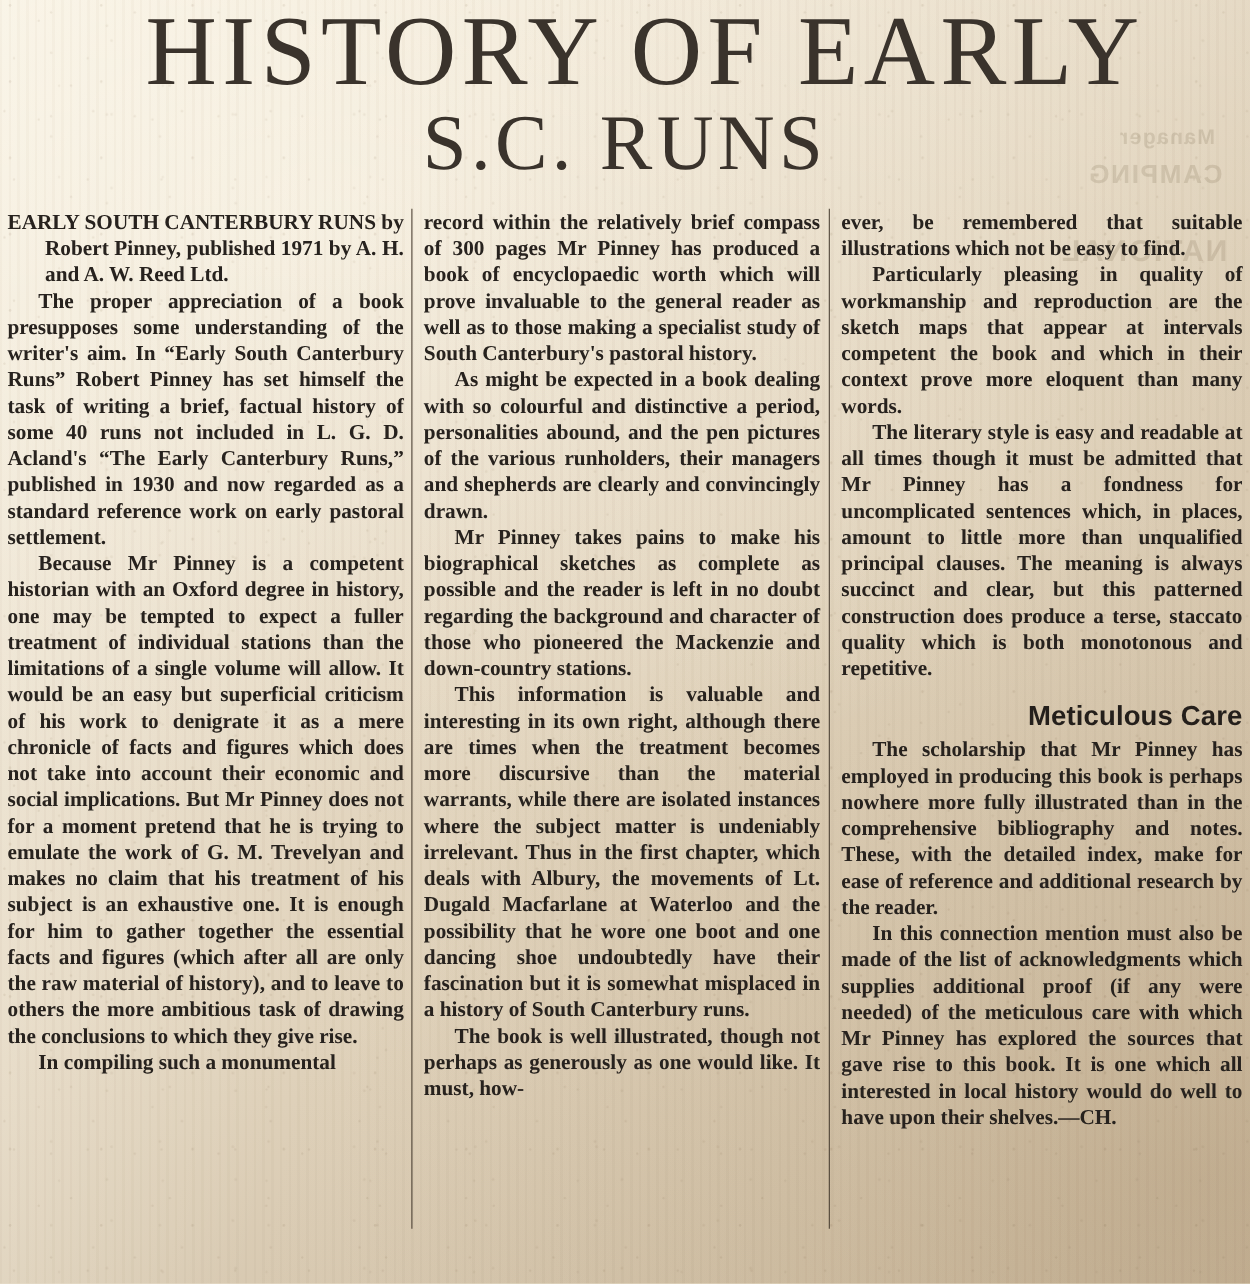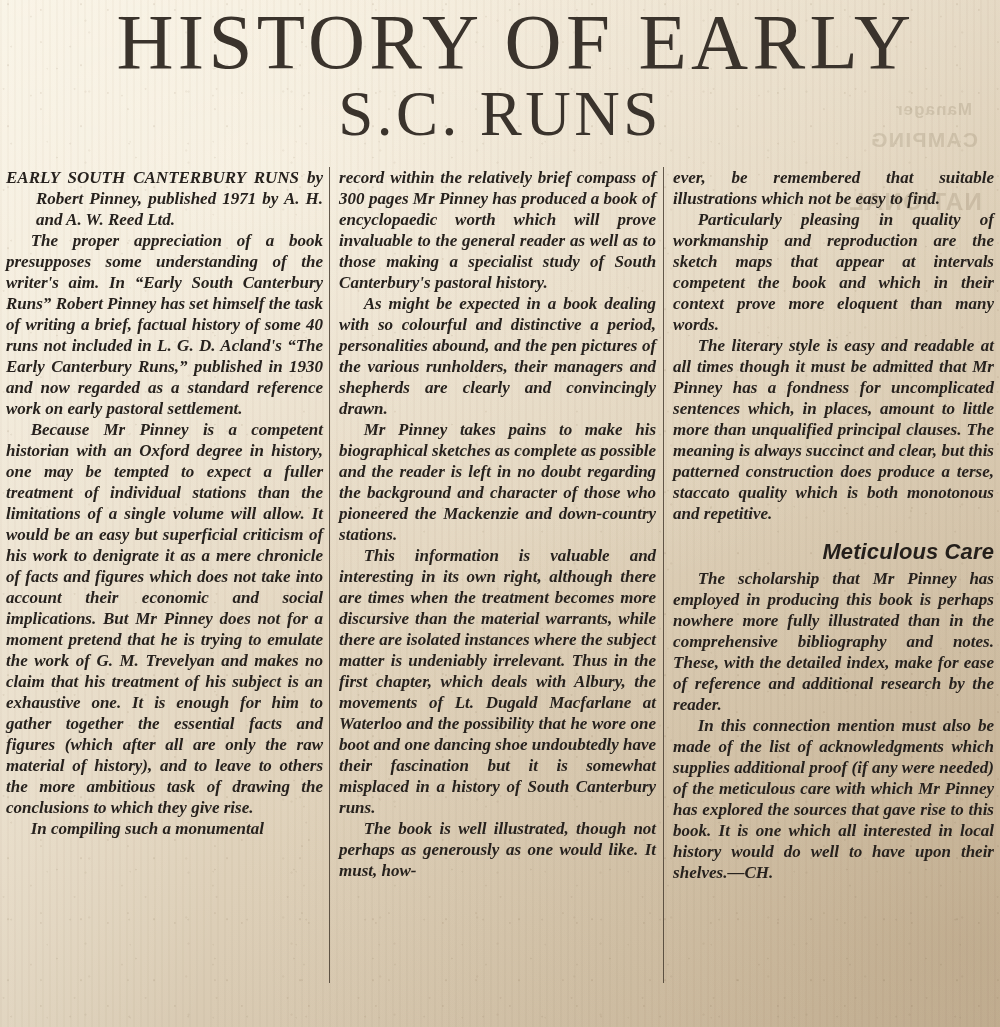--- a/index.html
+++ b/index.html
@@ -83,21 +83,20 @@
   .column{
     position:relative;
     overflow:hidden;
     font-size:17px;
     line-height:21px;
     font-weight:700;
     text-align:justify;
     text-justify:inter-word;
     color:#27221e;
     hyphens:none;
-    font-style:italic;
   }
   .col-1{width:330px;padding:0 6px 0 6px;}
   .col-2{width:330px;padding:0 7px 0 9px;}
   .col-3{width:334px;padding:0 6px 0 9px;}
 
   .rule{
     width:0;flex:0 0 0;
     border-left:1.6px solid rgba(60,50,38,.78);
     margin:0;
     align-self:stretch;

